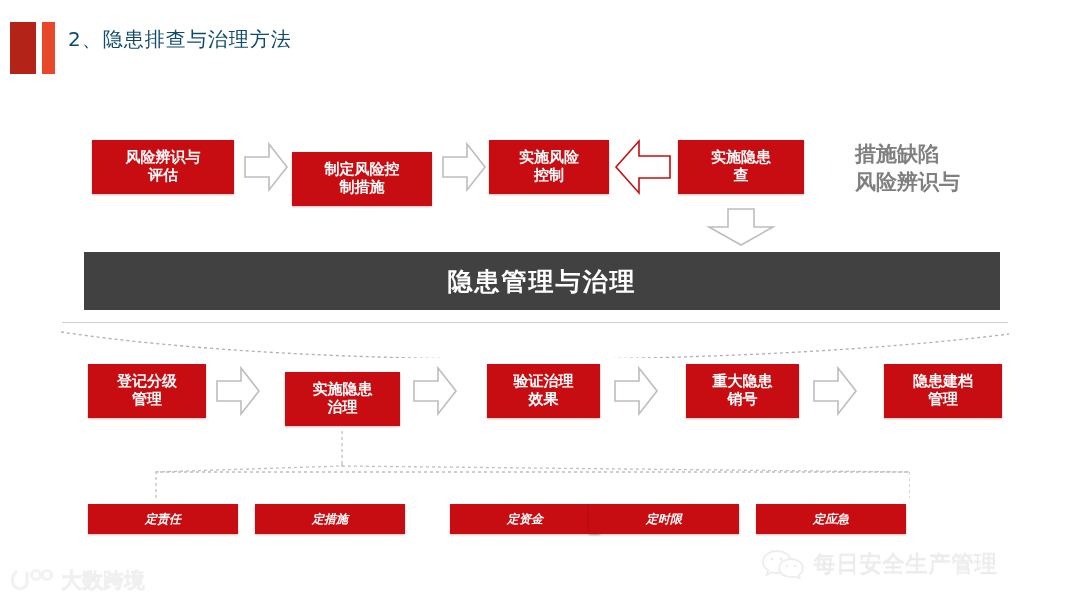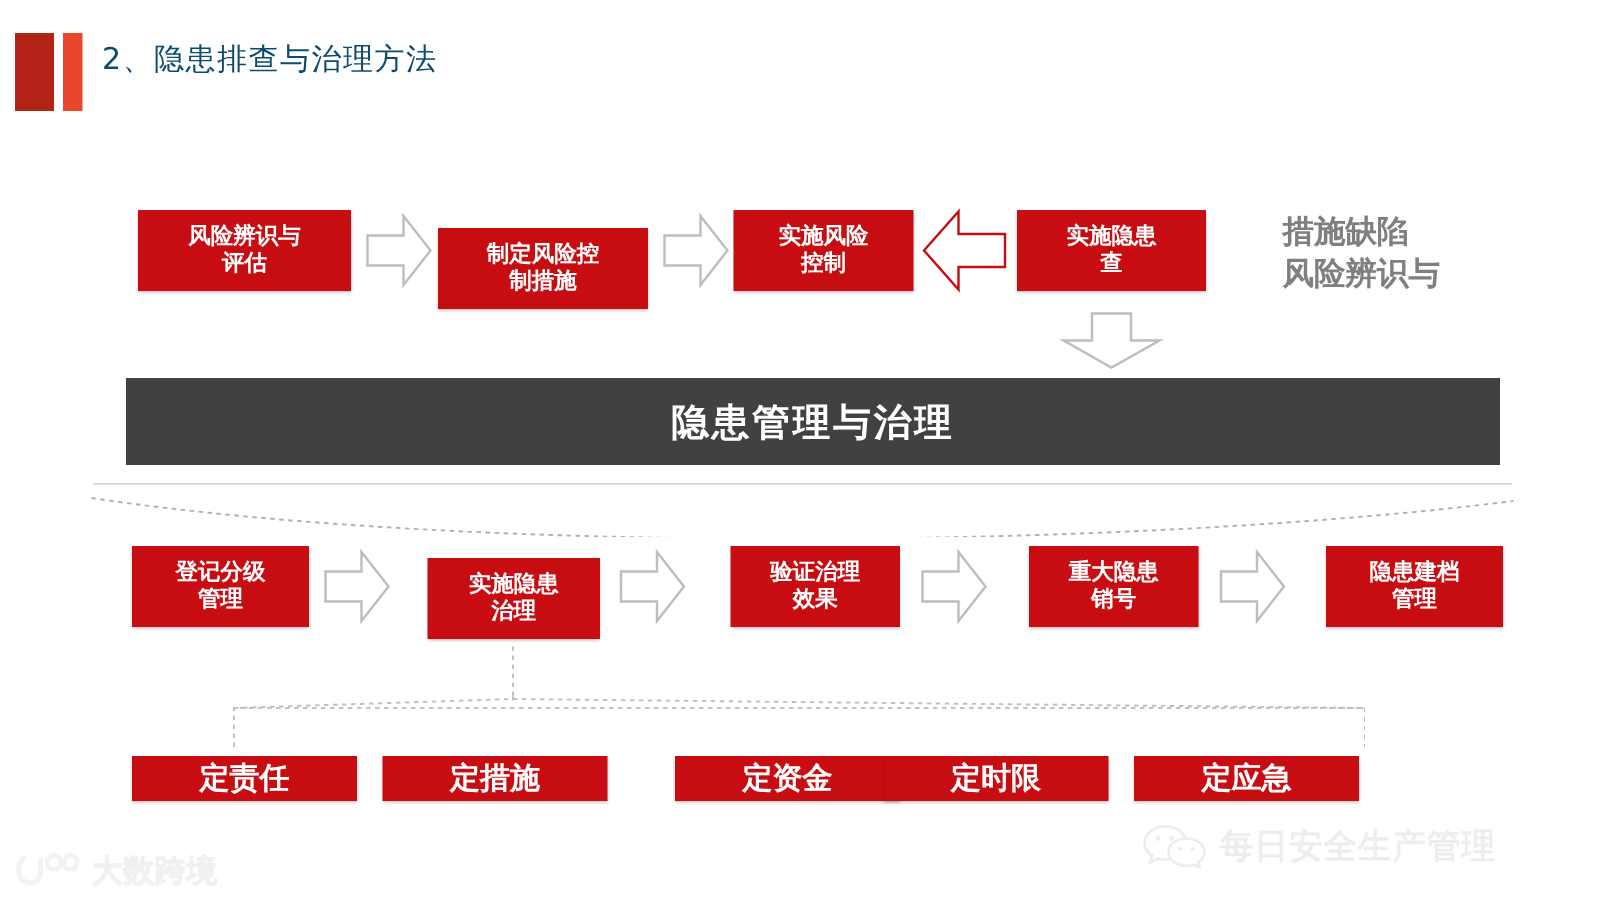--- a/index.html
+++ b/index.html
@@ -28,21 +28,21 @@
   }
 
   
   .rbox{
     position:absolute;background:#c70c12;color:#ffffff;
     display:flex;align-items:center;justify-content:center;
     text-align:center;font-weight:bold;line-height:1.18;
     box-shadow:0 1px 2px rgba(0,0,0,.25);
   }
   .row1 .rbox, .row2 .rbox{font-size:15px;}
-  .row3 .rbox{font-size:20px;}
+  .row3 .rbox{font-size:12px;font-style:italic;}
 
   
   .chev{
     position:absolute;width:46px;height:56px;
   }
   .chev svg{display:block;width:100%;height:100%;}
   .chev path{fill:#ffffff;stroke:#bdbdbd;stroke-width:1.6;}
 
   .chev-left path{fill:#ffffff;stroke:#c70c12;stroke-width:1.6;}
   .arrow-down path{fill:#ffffff;stroke:#bdbdbd;stroke-width:1.6;}

